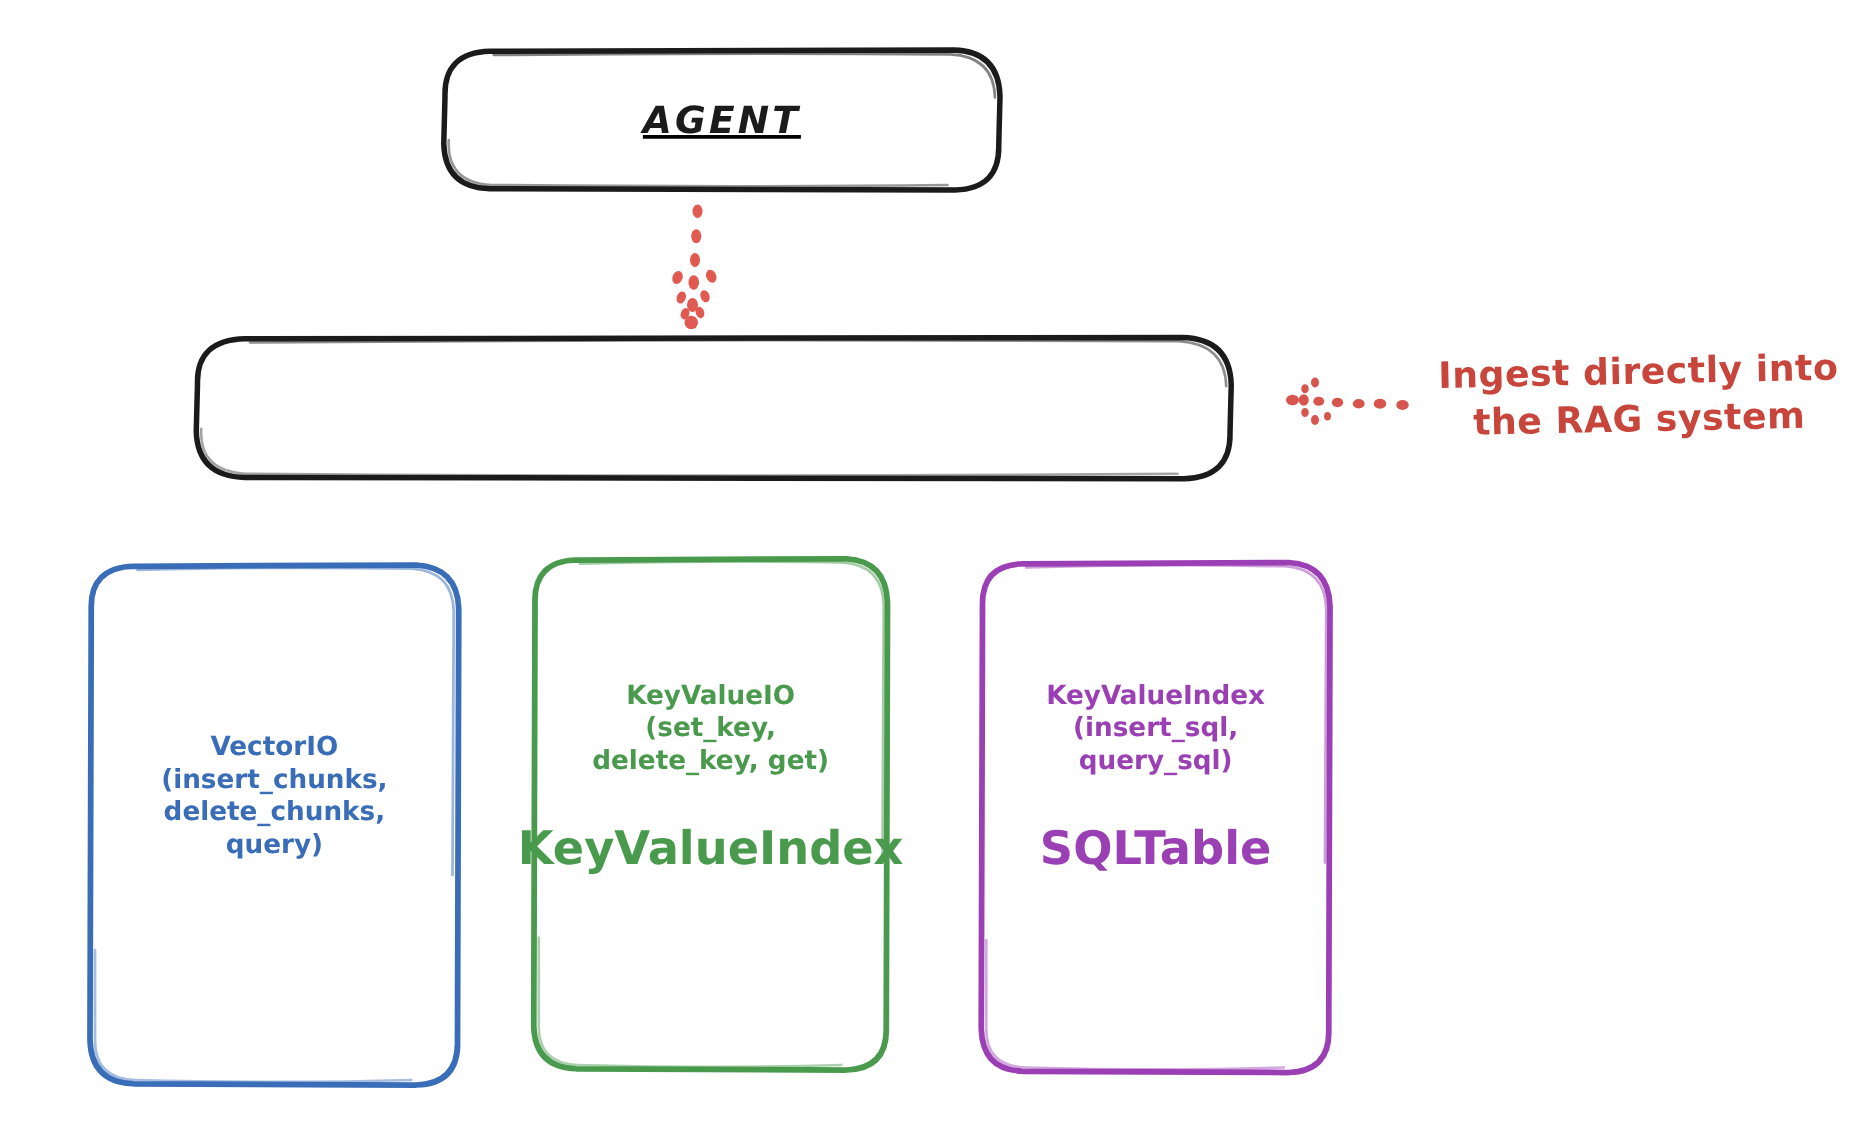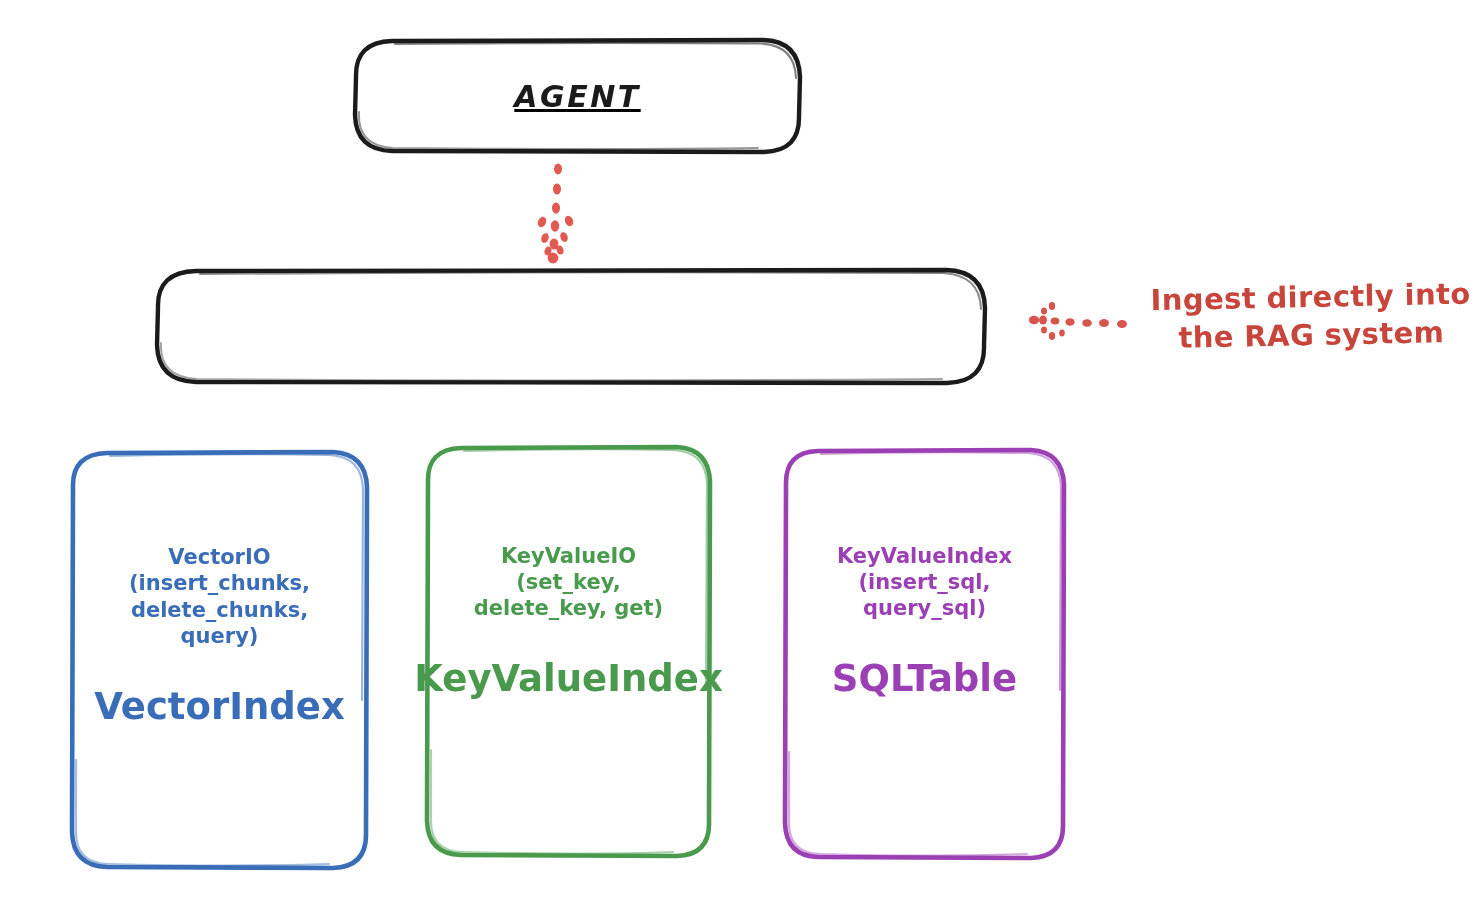--- a/index.html
+++ b/index.html
@@ -183,21 +183,20 @@
   <div class="node" id="agent-node">
     <div class="node-label">AGENT</div>
   </div>
 
 
   <div class="node" id="vectorio-node">
     <div class="provider-api">VectorIO
 (insert_chunks,
 delete_chunks,
 query)</div>
-    <div class="provider-index">VectorIndex</div>
   </div>
 
   <div class="node" id="keyvalueio-node">
     <div class="provider-api">KeyValueIO
 (set_key,
 delete_key, get)</div>
     <div class="provider-index">KeyValueIndex</div>
   </div>
 
   <div class="node" id="relationalio-node">

